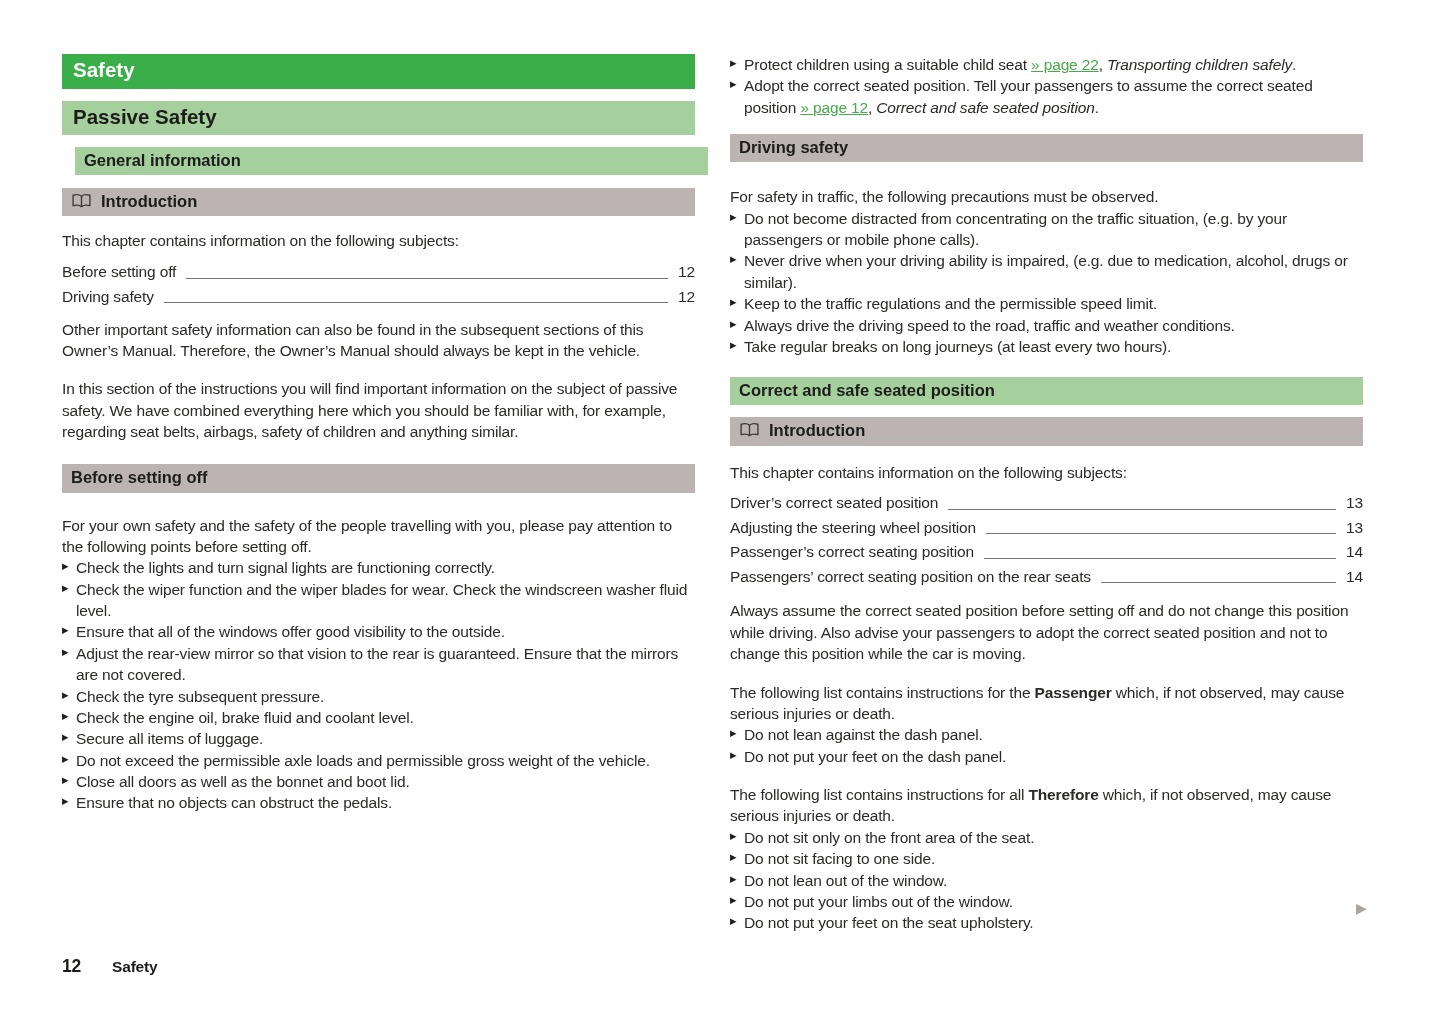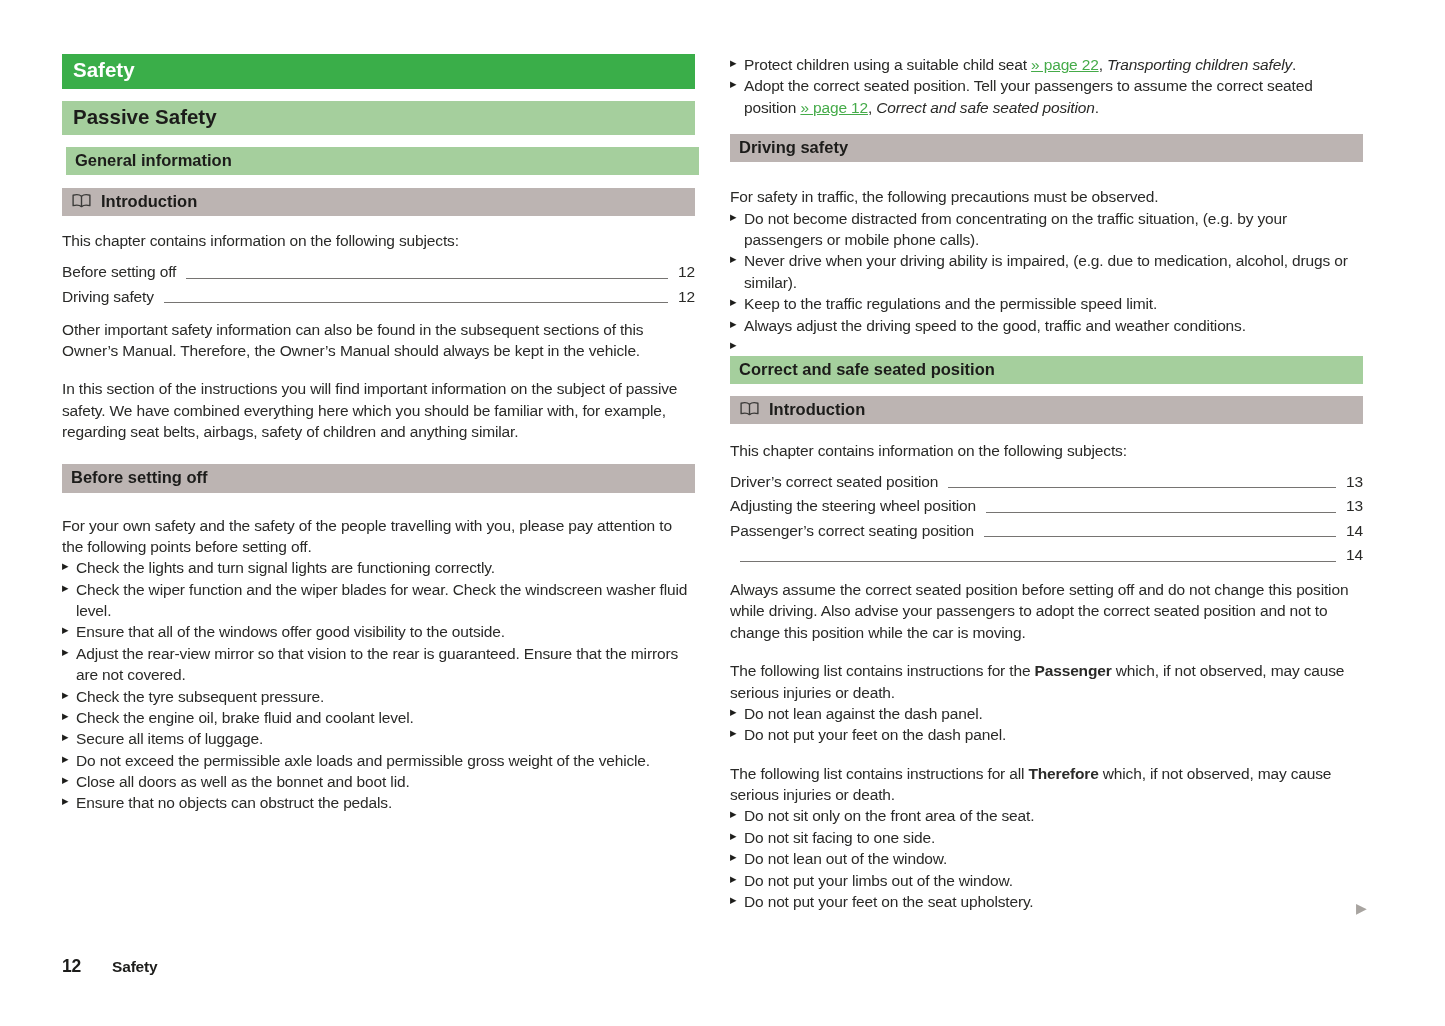--- a/index.html
+++ b/index.html
@@ -12,21 +12,21 @@
   .col { position:absolute; top:54px; width:633px; }
   .col-left { left:62px; }
   .col-right { left:730px; }
 
   
   .bar { box-sizing:border-box; width:100%; }
   .bar-big { font-size:20.5px; font-weight:700; padding:4px 11px 6px; line-height:1.2; }
   .bar-small { font-size:16.5px; font-weight:700; padding:3px 9px 5px; line-height:1.22; }
   .bar-title { background:var(--brand-green,#3aae49); color:#ffffff; margin:0 0 12px; }
   .bar-sub { background:var(--light-green,#a5cf9d); color:#1c1c1a; margin:0 0 12px; }
-  .bar-group { background:var(--light-green,#a5cf9d); color:#1c1c1a; margin:0 4px 13px; }
+  .bar-group { background:var(--light-green,#a5cf9d); color:#1c1c1a; margin:0 13px 13px; }
   .bar-gray { background:var(--bar-gray,#bcb4b2); color:#1c1c1a; }
   .bar-intro { display:flex; align-items:center; gap:9px; margin:0 0 14px; }
   .bar-section-left { margin:22px 0 22px; }
   .bar-driving { margin:16px 0 24px; }
   .bar-correct { margin:20px 0 12px; }
   .bar-intro2 { display:flex; align-items:center; gap:9px; margin:0 0 16px; }
   .book-icon { flex:0 0 auto; display:inline-block; }
 
   
   p, .toc-row, li { font-size:15.5px; line-height:1.38; letter-spacing:-0.15px; }
@@ -141,22 +141,22 @@
   <div class="bar bar-small bar-gray bar-driving">
     <span>Driving safety</span>
   </div>
 
   <p class="mb0">For safety in traffic, the following precautions must be observed.</p>
 
   <ul class="bullets mb0">
     <li><span class="tri">▶</span><span>Do not become distracted from concentrating on the traffic situation, (e.g. by your passengers or mobile phone calls).</span></li>
     <li><span class="tri">▶</span><span>Never drive when your driving ability is impaired, (e.g. due to medication, alcohol, drugs or similar).</span></li>
     <li><span class="tri">▶</span><span>Keep to the traffic regulations and the permissible speed limit.</span></li>
-    <li><span class="tri">▶</span><span>Always adjust the driving speed to the good, traffic and weather conditions.</span></li>
-    <li><span class="tri">▶</span></li>
+    <li><span class="tri">▶</span><span>Always drive the driving speed to the road, traffic and weather conditions.</span></li>
+    <li><span class="tri">▶</span><span>Take regular breaks on long journeys (at least every two hours).</span></li>
   </ul>
 
   <div class="bar bar-small bar-sub bar-correct">
     <span>Correct and safe seated position</span>
   </div>
 
   <div class="bar bar-small bar-gray bar-intro2">
     <svg class="book-icon" width="21" height="16" viewBox="0 0 26 20">
       <g fill="none" stroke="#3a3a38" stroke-width="1.7" stroke-linejoin="round">
         <path d="M13 4 C10.5 2 6.5 1.7 2.5 2.8 L2.5 15.8 C6.5 14.7 10.5 15 13 17 C15.5 15 19.5 14.7 23.5 15.8 L23.5 2.8 C19.5 1.7 15.5 2 13 4 Z"></path>
@@ -178,20 +178,21 @@
       <span class="toc-label">Adjusting the steering wheel position</span>
       <span class="toc-line"></span>
       <span class="toc-page">13</span>
     </div>
     <div class="toc-row">
       <span class="toc-label">Passenger’s correct seating position</span>
       <span class="toc-line"></span>
       <span class="toc-page">14</span>
     </div>
     <div class="toc-row">
+      <span class="toc-label">Passengers’ correct seating position on the rear seats</span>
       <span class="toc-line"></span>
       <span class="toc-page">14</span>
     </div>
   </div>
 
   <p>Always assume the correct seated position before setting off and do not change this position while driving. Also advise your passengers to adopt the correct seated position and not to change this position while the car is moving.</p>
 
   <p class="mb0"><span>The following list contains instructions for the </span><span class="seg-bold">Passenger</span><span> which, if not observed, may cause serious injuries or death.</span></p>
   <ul class="bullets">
     <li><span class="tri">▶</span><span>Do not lean against the dash panel.</span></li>

